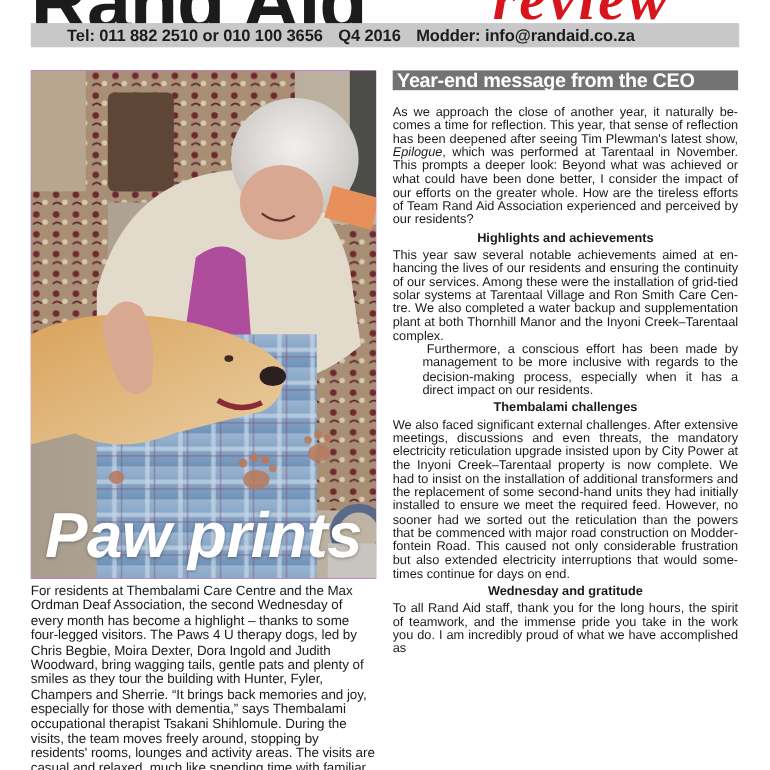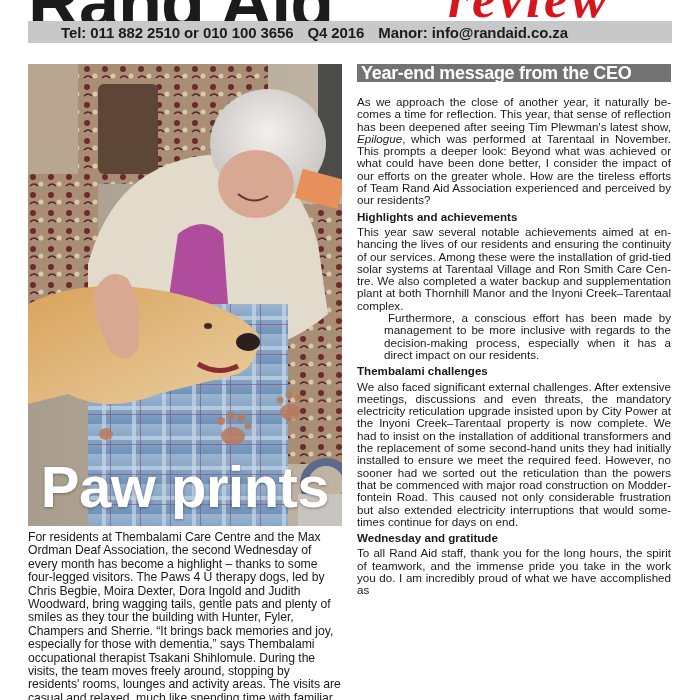--- a/index.html
+++ b/index.html
@@ -38,20 +38,21 @@
       font-weight: bold; font-size: 15px; color: #1c1c1c;
       white-space: nowrap; letter-spacing: -0.1px;
     }
     .infobar span { margin-right: 14px; }
 
     
     .photo {
       position: absolute; left: 28px; top: 64px; width: 314px; height: 462px;
       overflow: hidden;
       background: #a21caf;
+      font-style: italic;
     }
     .photo svg { position: absolute; left: 0; top: 0; }
     .photo-title {
       position: absolute; left: 0; width: 314px; text-align: center;
       font-family: "Liberation Sans", sans-serif;
       font-weight: bold; color: #ffffff;
       font-size: 58px; line-height: 62px; letter-spacing: -0.5px;
       text-shadow: 0 1px 3px rgba(0,0,0,0.35);
     }
     .photo-title.l1 { top: 392px; }
@@ -76,38 +77,38 @@
     .ceo-body {
       position: absolute; left: 357px; top: 96px; width: 314px;
       font-family: "Liberation Sans", sans-serif;
       font-size: 11.6px; line-height: 12.3px; color: #1a1a1a;
       text-align: justify; hyphens: manual;
     }
     .ceo-body p { margin: 0; }
     .ceo-body p.indent { text-indent: 4px; margin-left: 27px; }
     .ceo-body h3 {
       font-size: 11.6px; font-weight: bold; line-height: 12.3px;
-      margin: 4px 0 3px 0; text-align: left;
+      margin: 4px 0 3px 0; text-align: center;
     }
     .ceo-body em { font-style: italic; }
   </style>
 </head>
 <body>
 
 <div class="page">
 
   <div class="masthead">
     <span class="brand">Rand Aid</span>
     <span class="review">review</span>
   </div>
 
   <div class="infobar">
     <span>Tel: 011 882 2510 or 010 100 3656</span>
     <span>Q4 2016</span>
-    <span>Manor: info@randaid.co.za</span>
+    <span>Modder: info@randaid.co.za</span>
   </div>
 
   <div class="photo" title="Elderly resident smiling and petting a golden retriever therapy dog resting on her lap with a blue paw-print blanket">
     <svg width="314" height="462" viewBox="0 0 314 462" xmlns="http://www.w3.org/2000/svg">
       <defs>
         <linearGradient id="wall" x1="0" y1="0" x2="1" y2="0">
           <stop offset="0" stop-color="#a89c8c"></stop>
           <stop offset="1" stop-color="#c0b4a4"></stop>
         </linearGradient>
         <radialGradient id="hair" cx="0.5" cy="0.4" r="0.6">

